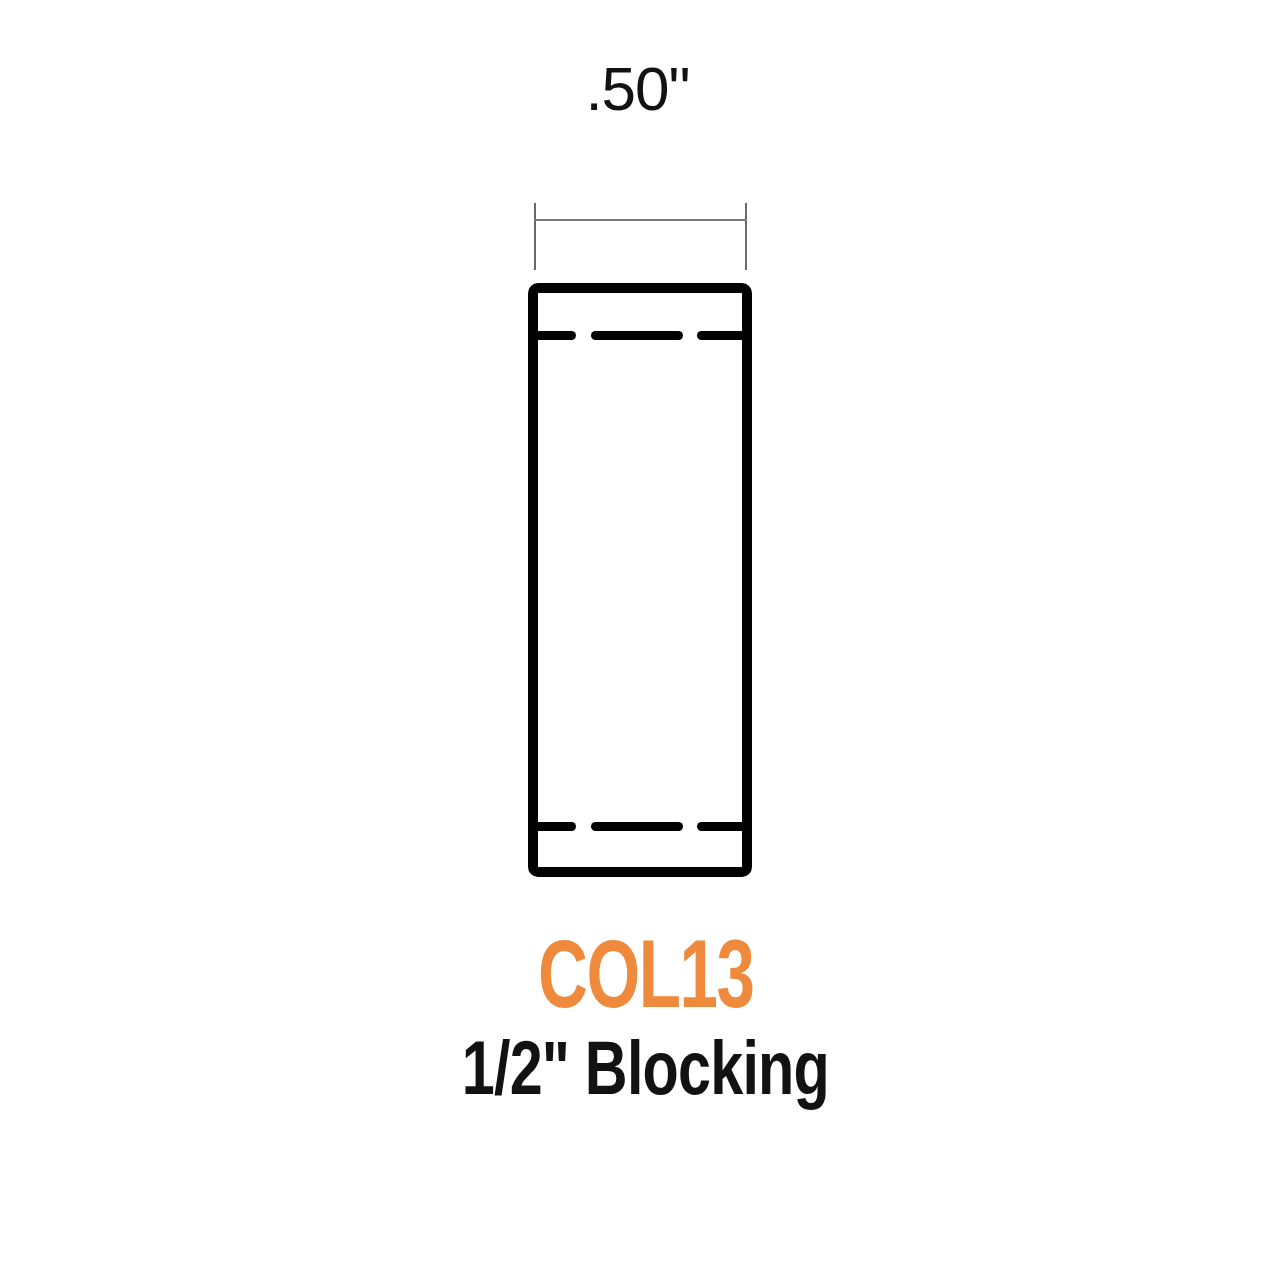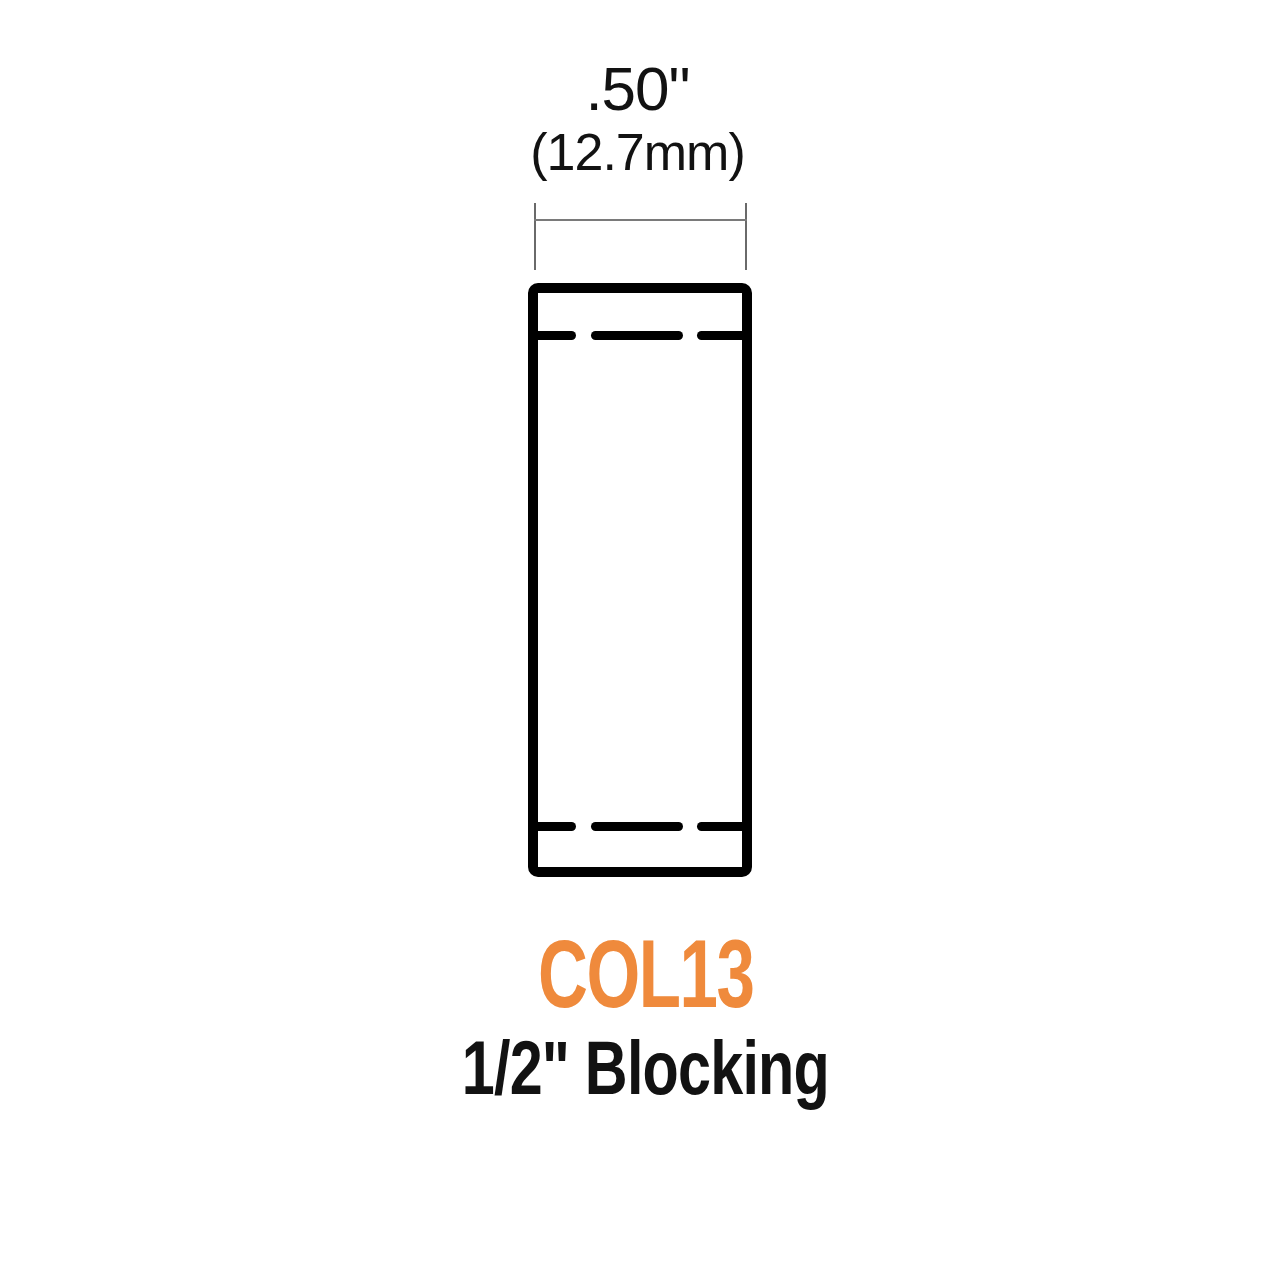--- a/index.html
+++ b/index.html
@@ -120,21 +120,20 @@
     letter-spacing: -1px;
     transform: scaleX(0.78);
   }
 </style>
 </head>
 <body>
 
 <div class="canvas">
 
   <div class="dim-text dim-inches">.50"</div>
-  <div class="dim-text dim-mm">(12.7mm)</div>
 
   <div class="ext-line ext-left"></div>
   <div class="ext-line ext-right"></div>
   <div class="dim-line"></div>
 
   <div class="collar-rect">
     <div class="dash-row dash-row-top">
       <div class="dash-seg s1"></div>
       <div class="dash-seg s2"></div>
       <div class="dash-seg s3"></div>

